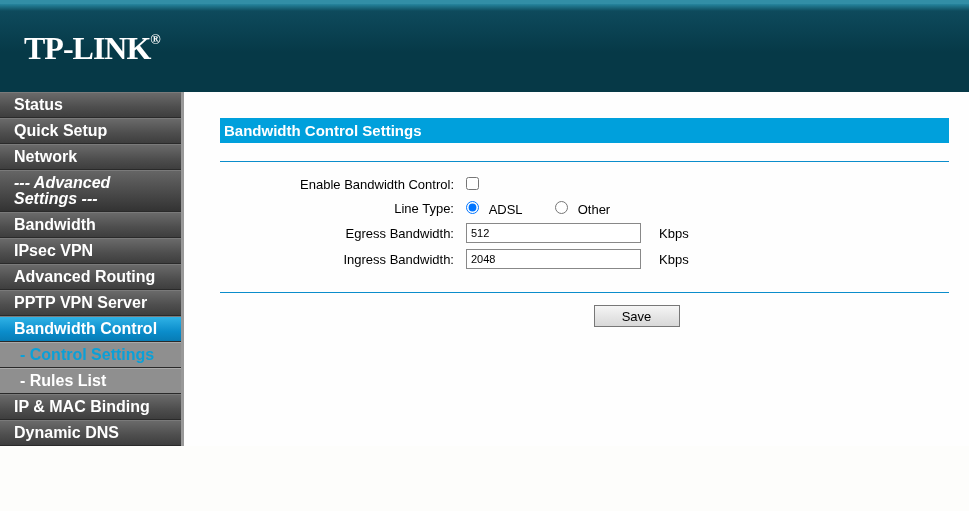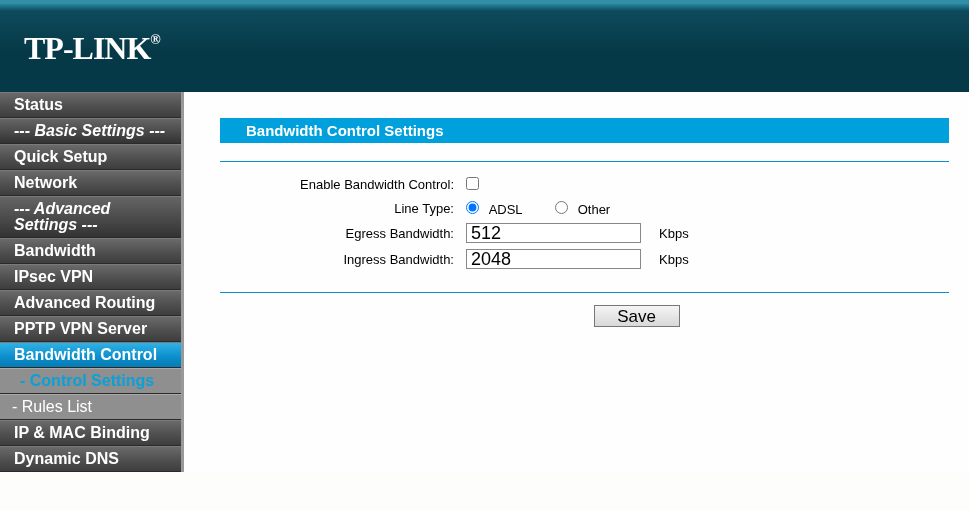--- a/index.html
+++ b/index.html
@@ -60,79 +60,78 @@
   .sidebar .item.subactive {
     background: #8f8f8f;
     color: #0aa0d8;
     font-weight: bold;
     padding-left: 20px;
     border-top: 1px solid #aaa;
   }
   .sidebar .item.sub {
     background: #8f8f8f;
     color: #fff;
-    padding-left: 12px;
-    font-weight: normal;
+    padding-left: 20px;
+    font-weight: bold;
     border-top: 1px solid #aaa;
   }
   .content-wrap {
     flex: 1;
     border-left: 3px solid #999;
     padding: 20px 20px 10px 36px;
     background: #fefefe;
     position: relative;
   }
   .page-title {
     background: #00a0dc;
     color: #fff;
     font-weight: bold;
     font-size: 15px;
-    padding: 4px 26px;
+    padding: 4px 4px;
     margin: 6px 0 0 0;
   }
   .hr { border: none; border-top: 1px solid #0b8dcb; margin: 18px 0 10px 0; }
   .hr2 { border: none; border-top: 1px solid #0b8dcb; margin: 20px 0 12px 0; }
   .form-table { border-collapse: collapse; margin: 4px 0 0 30px; }
   .form-table td { padding: 3px 6px; vertical-align: middle; font-size: 13px; color: #000; }
   .label-col { text-align: right; width: 210px; font-weight: normal; }
   .text-input {
     width: 175px;
     height: 20px;
     border: 1px solid #888;
     padding: 1px 4px;
-    font-size: 18px;
+    font-size: 11px;
     font-family: Arial, sans-serif;
   }
   .unit { padding-left: 12px !important; color: #000; }
   .radio-row label { margin-right: 18px; margin-left: 4px; text-align: right; }
   .save-wrap { text-align: center; margin-top: 0; }
   .save-btn {
     width: 86px;
     height: 22px;
     background: linear-gradient(to bottom,#f5f5f5,#d8d8d8);
     border: 1px solid #777;
-    font-size: 17px;
+    font-size: 13px;
     cursor: pointer;
     margin-left: 104px;
   }
   input[type=checkbox], input[type=radio] { margin: 2px 2px 2px 0; }
 </style>
 </head>
 <body>
 
 <div class="header">
   <div class="logo">
     <span>TP-LINK</span><span class="reg">®</span>
   </div>
 </div>
 
 <div class="main">
   <nav class="sidebar">
     <a class="item">Status</a>
-    <a class="item section">--- Basic Settings ---</a>
     <a class="item">Quick Setup</a>
     <a class="item">Network</a>
     <a class="item section">--- Advanced Settings ---</a>
     <a class="item">Bandwidth</a>
     <a class="item">IPsec VPN</a>
     <a class="item">Advanced Routing</a>
     <a class="item">PPTP VPN Server</a>
     <a class="item active">Bandwidth Control</a>
     <a class="item subactive">- Control Settings</a>
     <a class="item sub">- Rules List</a>

